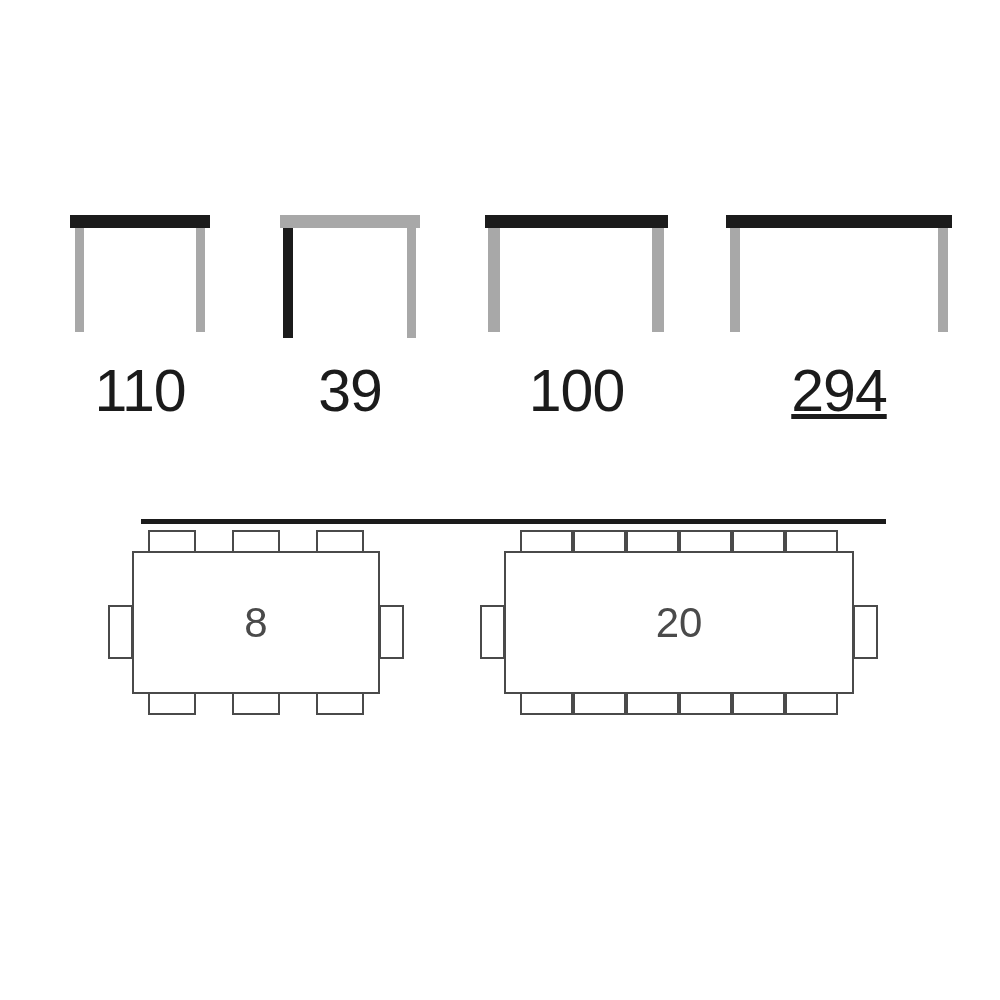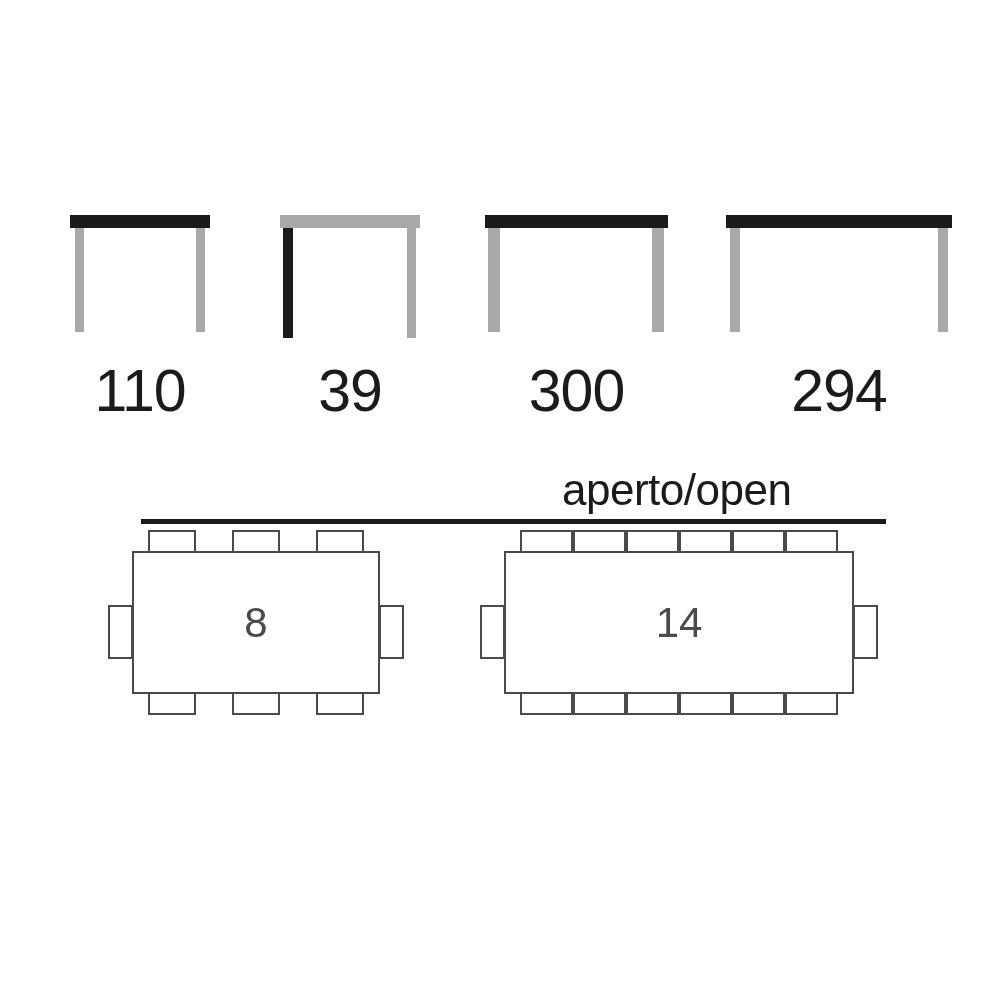--- a/index.html
+++ b/index.html
@@ -135,34 +135,33 @@
       </div>
       <div class="dim-label" style="top:147px;">39</div>
     </div>
 
     <div class="dim-item" style="left:473px; width:183px;">
       <div class="tbl-icon" style="width:183px; height:137px;">
         <div class="tbl-top" style="width:183px; background:#1b1b1b;"></div>
         <div class="tbl-leg" style="left:3px; width:12px; height:104px; background:#a8a8a8;"></div>
         <div class="tbl-leg" style="left:167px; width:12px; height:104px; background:#a8a8a8;"></div>
       </div>
-      <div class="dim-label" style="top:147px;">300</div>
+      <div class="dim-label" style="top:147px;">100</div>
     </div>
 
     <div class="dim-item" style="left:714px; width:226px;">
       <div class="tbl-icon" style="width:226px; height:137px;">
         <div class="tbl-top" style="width:226px; background:#1b1b1b;"></div>
         <div class="tbl-leg" style="left:4px; width:10px; height:104px; background:#a8a8a8;"></div>
         <div class="tbl-leg" style="left:212px; width:10px; height:104px; background:#a8a8a8;"></div>
       </div>
-      <div class="dim-label" style="top:147px;">294</div>
+      <div class="dim-label" style="top:147px;text-decoration:underline;">294</div>
     </div>
   </div>
 
-  <div class="caption" id="caption-open">aperto/open</div>
 
   <div class="rule"></div>
 
   <div class="plan" style="left:108px; top:530px; width:320px; height:205px;">
 
     <div class="seat" style="left:40px; top:0px; width:48px; height:23px;"></div>
     <div class="seat" style="left:124px; top:0px; width:48px; height:23px;"></div>
     <div class="seat" style="left:208px; top:0px; width:48px; height:23px;"></div>
 
     <div class="seat" style="left:0px; top:75px; width:25px; height:54px;"></div>
@@ -191,16 +190,16 @@
 
     <div class="plan-table" style="left:24px; top:21px; width:350px; height:143px;"></div>
 
     <div class="seat" style="left:40px; top:162px; width:53px; height:23px;"></div>
     <div class="seat" style="left:93px; top:162px; width:53px; height:23px;"></div>
     <div class="seat" style="left:146px; top:162px; width:53px; height:23px;"></div>
     <div class="seat" style="left:199px; top:162px; width:53px; height:23px;"></div>
     <div class="seat" style="left:252px; top:162px; width:53px; height:23px;"></div>
     <div class="seat" style="left:305px; top:162px; width:53px; height:23px;"></div>
 
-    <div class="plan-count" style="left:24px; top:72px; width:350px;">14</div>
+    <div class="plan-count" style="left:24px; top:72px; width:350px;">20</div>
   </div>
 
 </div>
 
 </body></html>

